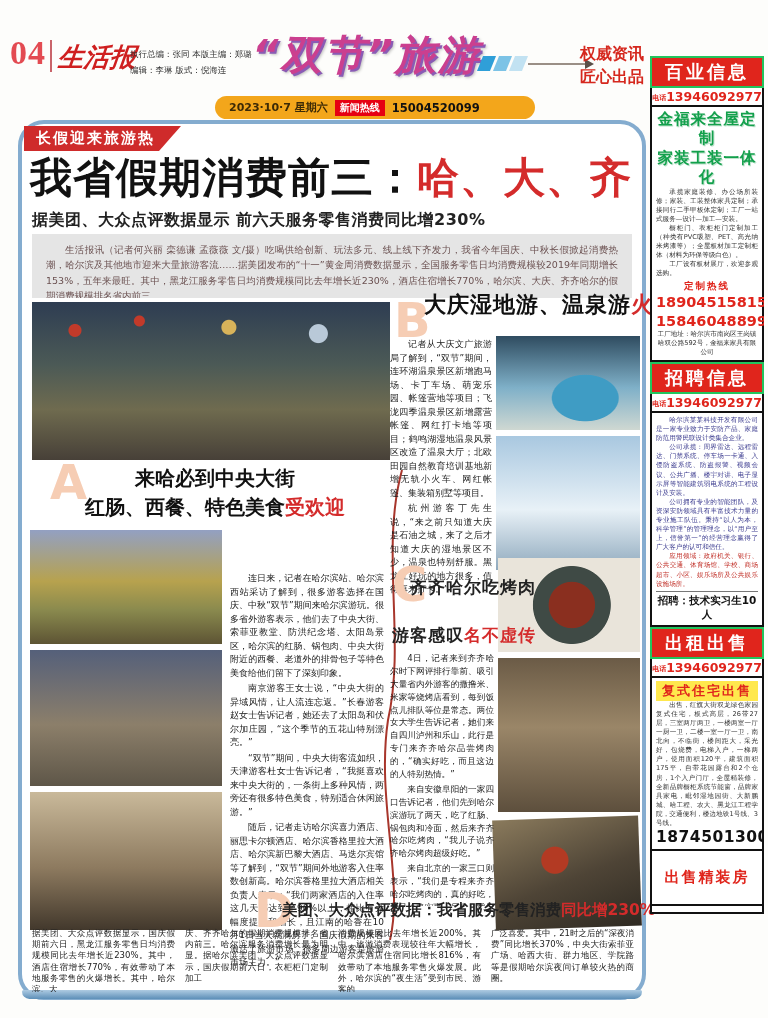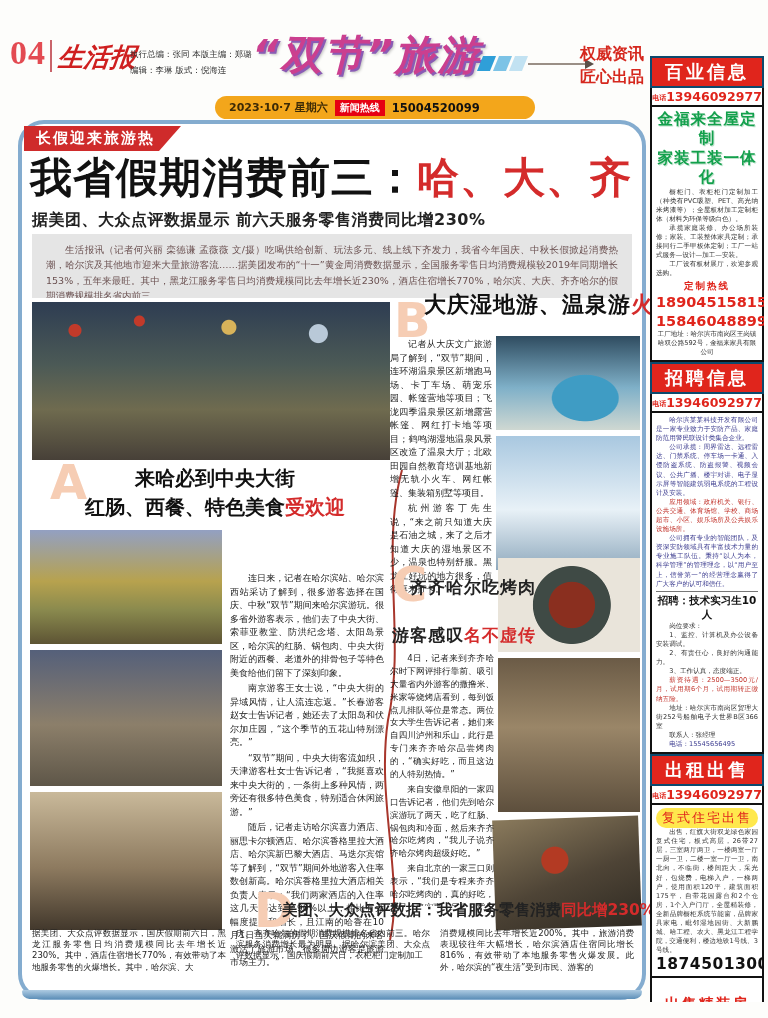--- a/index.html
+++ b/index.html
@@ -78,37 +78,37 @@
   .body-col{font-size:9px;line-height:1.5;text-align:justify;color:#1c1c1c;overflow:hidden;}
   .body-col p{margin:0 0 2px 0;text-indent:2em;}
   .a-text{left:230px;top:528px;width:154px;height:402px;margin-top:44px;}
   .b-text{left:390px;top:338px;width:102px;height:328px;font-size:9px;}
   .c-text{left:390px;top:652px;width:104px;height:254px;font-size:8.6px;}
   .d-cols{left:32px;top:928px;width:602px;height:64px;display:flex;gap:10px;}
   .d-cols .col{flex:1;font-size:8.5px;line-height:1.32;text-align:justify;overflow:hidden;}
   .curve-divider{left:376px;top:470px;}
   
   .sidebar{left:650px;top:56px;width:114px;height:946px;display:flex;flex-direction:column;overflow:hidden;}
-  .sb-header{background:#e0251c;border:2px solid #0c4a6e;color:#fff;font-weight:900;font-size:18px;
+  .sb-header{background:#e0251c;border:2px solid #22c55e;color:#fff;font-weight:900;font-size:18px;
              text-align:center;letter-spacing:3px;padding:2px 0;}
   .sb-phone{border:2px solid #111;border-top:none;background:#fff;color:#e0251c;font-weight:900;
             font-size:12.5px;text-align:center;padding:1px 0;white-space:nowrap;}
   .sb-phone .tiny{font-size:7px;display:inline-block;transform:translateY(-1px);}
   .sb-box{border:2px solid #111;border-top:none;background:#fff;padding:3px 4px;}
   .jinfu-title{color:#13a04c;font-weight:900;font-size:15.5px;text-align:center;line-height:1.25;
                text-shadow:1px 1px 0 #bfe3cd;letter-spacing:1px;}
   .sb-body{font-size:6.6px;line-height:1.38;text-align:justify;color:#333;}
   .sb-body p{margin:0;text-indent:2em;}
   .sb-center{text-align:center;}
   .hotline-red{color:#e0251c;font-weight:900;font-size:9.5px;text-align:center;margin-top:2px;letter-spacing:2px;}
   .phone-red{color:#e0251c;font-weight:900;font-size:14.5px;text-align:center;line-height:1.25;}
   .navy{color:#3b3b8f;}
   .redtext{color:#c2332b;}
   .recruit-line{font-size:10.5px;font-weight:900;color:#111;border-top:1px solid #777;margin-top:2px;padding-top:2px;text-align:center;}
-  .fushi-title{background:#ffe84d;color:#e0251c;font-weight:400;font-size:13px;text-align:center;letter-spacing:2px;padding:1px 0;border-radius:10px;}
+  .fushi-title{background:#ffe84d;color:#e0251c;font-weight:700;font-size:13px;text-align:center;letter-spacing:2px;padding:1px 0;}
   .phone-big{font-weight:900;font-size:15.5px;color:#111;text-align:center;letter-spacing:.5px;}
   .jz-header{border:2px solid #111;border-top:none;background:#fff;color:#e0251c;font-weight:900;
              font-size:15px;text-align:center;letter-spacing:2px;padding:17px 0;}
 </style>
 </head>
 <body>
 
 <div class="abs page-num">04</div>
 <div class="abs mast-divider"></div>
 <div class="abs paper-logo">生活报</div>
@@ -194,68 +194,59 @@
 </div>
 
 <div class="abs sec-letter letter-d">D</div>
 <div class="abs d-title">
   <span>美团、大众点评数据：我省服务零售消费</span><span class="red">同比增230%</span>
 </div>
 <div class="abs d-cols">
   <div class="col">据美团、大众点评数据显示，国庆假期前六日，黑龙江服务零售日均消费规模同比去年增长近230%。其中，酒店住宿增长770%，有效带动了本地服务零售的火爆增长。其中，哈尔滨、大</div>
   <div class="col">庆、齐齐哈尔的假期消费规模排名省内前三。哈尔滨服务消费增长最为明显。据哈尔滨美团、大众点评数据显示，国庆假期前六日，衣柜柜门定制加工</div>
   <div class="col">消费规模同比去年增长近200%。其中，旅游消费表现较往年大幅增长，哈尔滨酒店住宿同比增长816%，有效带动了本地服务零售火爆发展。此外，哈尔滨的“夜生活”受到市民、游客的</div>
+  <div class="col">广泛喜爱。其中，21时之后的“深夜消费”同比增长370%，中央大街索菲亚广场、哈西大街、群力地区、学院路等是假期哈尔滨夜间订单较火热的商圈。</div>
 </div>
 
 <div class="abs sidebar">
 
   <div class="sb-header">百业信息</div>
   <div class="sb-phone"><span class="tiny">电话</span><span>13946092977</span></div>
 
   <div class="sb-box">
     <div class="jinfu-title">金福来全屋定制</div>
     <div class="jinfu-title">家装工装一体化</div>
     <div class="sb-body">
+      <p>承揽家庭装修、办公场所装修；家装、工装整体家具定制；承接同行二手甲板体定制；工厂一站式服务—设计—加工—安装。</p>
       <p>橱柜门、衣柜柜门定制加工（种类有PVC吸塑、PET、高光纳米烤漆等）；全屋板材加工定制柜体（材料为环保等级白色）。</p>
-      <p>承揽家庭装修、办公场所装修；家装、工装整体家具定制；承接同行二手甲板体定制；工厂一站式服务—设计—加工—安装。</p>
       <p>工厂设有板材展厅，欢迎参观选购。</p>
     </div>
     <div class="hotline-red">定制热线</div>
     <div class="phone-red">18904515815</div>
     <div class="phone-red">15846048899</div>
     <div class="sb-body sb-center">工厂地址：哈尔滨市南岗区王岗镇哈双公路592号，金福来家具有限公司</div>
   </div>
 
   <div class="sb-header">招聘信息</div>
   <div class="sb-phone"><span class="tiny">电话</span><span>13946092977</span></div>
 
   <div class="sb-box" style="font-size:6.4px;">
     <div class="sb-body navy">
         <p>哈尔滨某某科技开发有限公司是一家专业致力于安防产品、家庭防范用警民联设计类集合企业。</p>
       </div>
     <div class="sb-body navy">
         <p>公司承揽：周界雷达、远程雷达、门禁系统、停车场一卡通、入侵防盗系统、防盗报警、视频会议、公共广播、楼宇对讲、电子显示屏等智能建筑弱电系统的工程设计及安装。</p>
       </div>
+    <div class="sb-body navy">
+        <p>公司拥有专业的智能团队，及资深安防领域具有丰富技术力量的专业施工队伍。秉持“以人为本，科学管理”的管理理念，以“用户至上，信誉第一”的经营理念赢得了广大客户的认可和信任。</p>
+      </div>
     <div class="sb-body redtext">
         <p>应用领域：政府机关、银行、公共交通、体育场馆、学校、商场超市、小区、娱乐场所及公共娱乐设施场所。</p>
       </div>
-    <div class="sb-body navy">
-        <p>公司拥有专业的智能团队，及资深安防领域具有丰富技术力量的专业施工队伍。秉持“以人为本，科学管理”的管理理念，以“用户至上，信誉第一”的经营理念赢得了广大客户的认可和信任。</p>
-      </div>
     <div class="recruit-line">招聘：技术实习生10人</div>
-    <div class="sb-body">
-      <p>岗位要求：</p>
-      <p>1、监控、计算机及办公设备安装调试。</p>
-      <p>2、有责任心，良好的沟通能力。</p>
-      <p>3、工作认真，态度端正。</p>
-      <p class="redtext">薪资待遇：2500—3500元/月，试用期6个月，试用期转正缴纳五险。</p>
-      <p>地址：哈尔滨市南岗区贸理大街252号船舶电子大世界B区366室</p>
-      <p>联系人：张经理</p>
-      <p class="navy">电话：15545656495</p>
-    </div>
   </div>
 
   <div class="sb-header">出租出售</div>
   <div class="sb-phone"><span class="tiny">电话</span><span>13946092977</span></div>
 
   <div class="sb-box">
     <div class="fushi-title">复式住宅出售</div>
     <div class="sb-body">
         <p>出售，红旗大街双龙绿色家园复式住宅，板式高层，26带27层，三室两厅两卫，一楼两室一厅一厨一卫，二楼一室一厅一卫，南北向，不临街，楼间距大，采光好，包烧费，电梯入户，一梯两户，使用面积120平，建筑面积175平，自带花园露台和2个仓房，1个入户门厅，全屋精装修，全新品牌橱柜系统节能窗，品牌家具家电，毗邻湿地园街、大新鹏城、哈工程、农大、黑龙江工程学院，交通便利，楼边地铁1号线、3号线。</p>
       </div>

